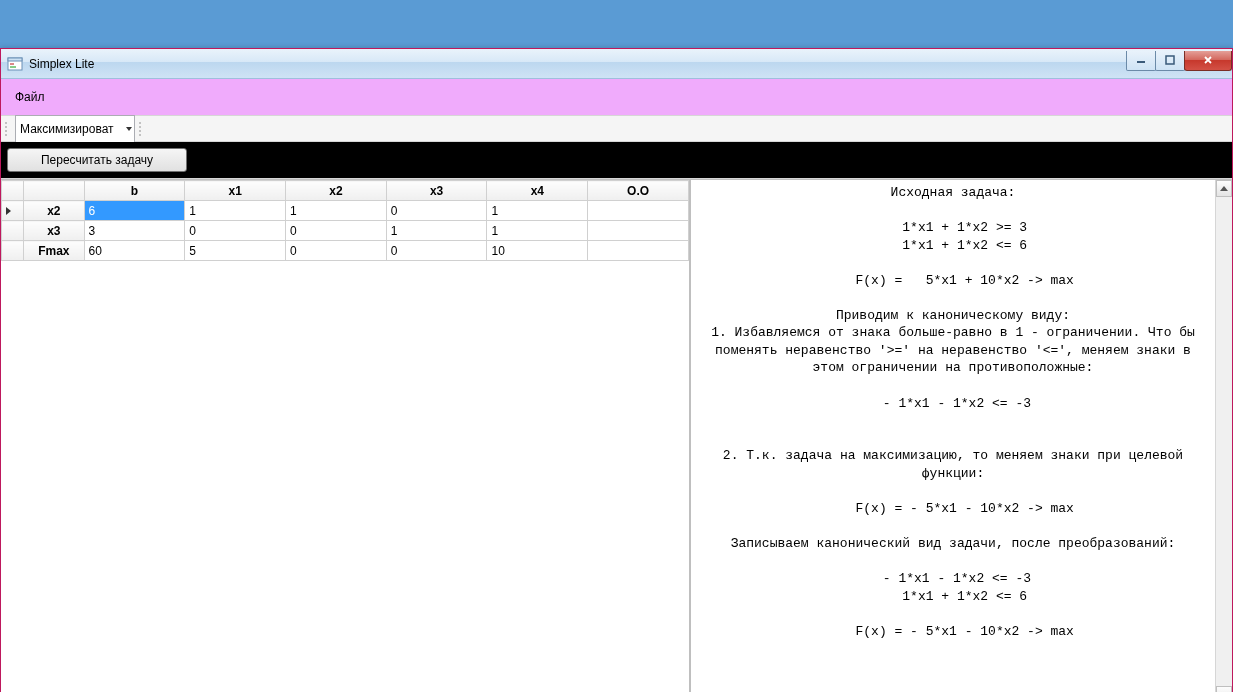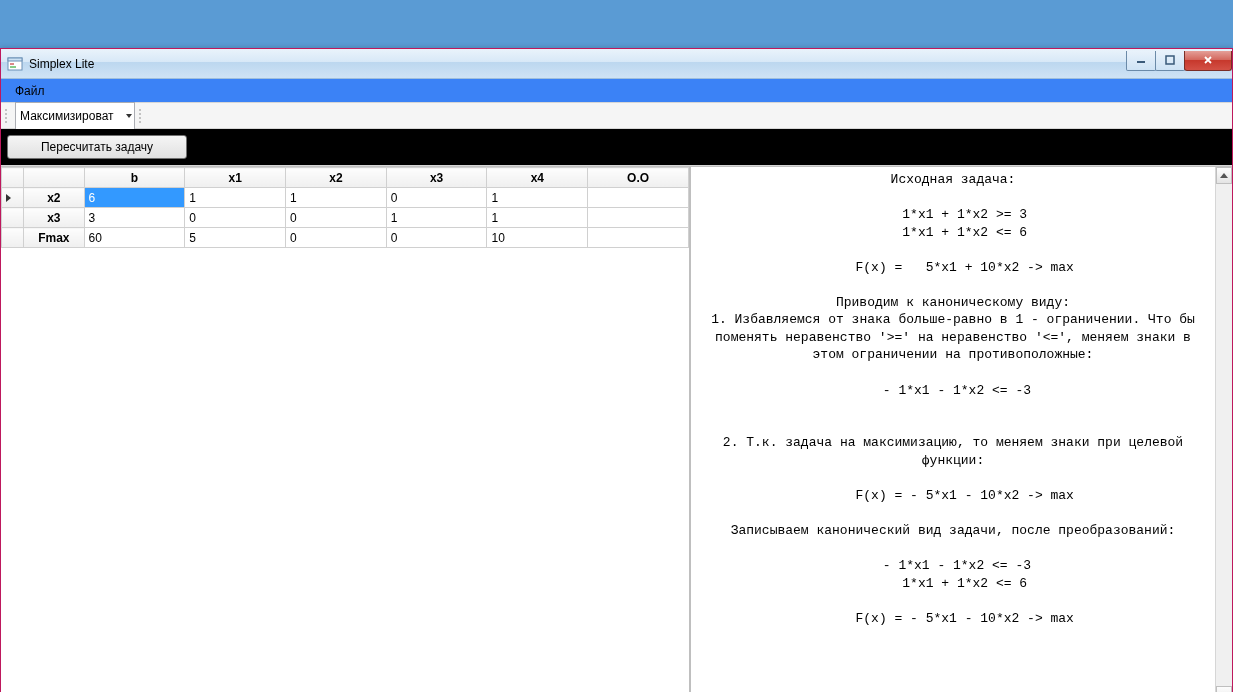--- a/index.html
+++ b/index.html
@@ -39,21 +39,21 @@
   .win-btn.close {
     width: 48px;
     background: linear-gradient(to bottom, #e49f98 0%, #d4695f 45%, #c6372b 46%, #d35045 100%);
     border-color: #7a2e26;
     border-radius: 0 0 3px 3px;
   }
   .win-btn svg { width: 12px; height: 10px; }
 
   
   .menubar {
-    height: 24px; background: #3b82f6; border-bottom: 1px solid #d6d6d6;
+    height: 37px; background: #f0abfc; border-bottom: 1px solid #d6d6d6;
     display: flex; align-items: center; padding: 0 6px;
   }
   .menu-item { padding: 2px 8px; cursor: default; }
 
   
   .toolbar {
     height: 26px; background: #f5f5f5; border-bottom: 1px solid #d6d6d6;
     display: flex; align-items: center; padding: 0 4px; gap: 4px;
   }
   .grip { width: 4px; height: 16px; display: flex; flex-direction: column; justify-content: space-between; padding: 1px 0; margin-right: 2px; }

